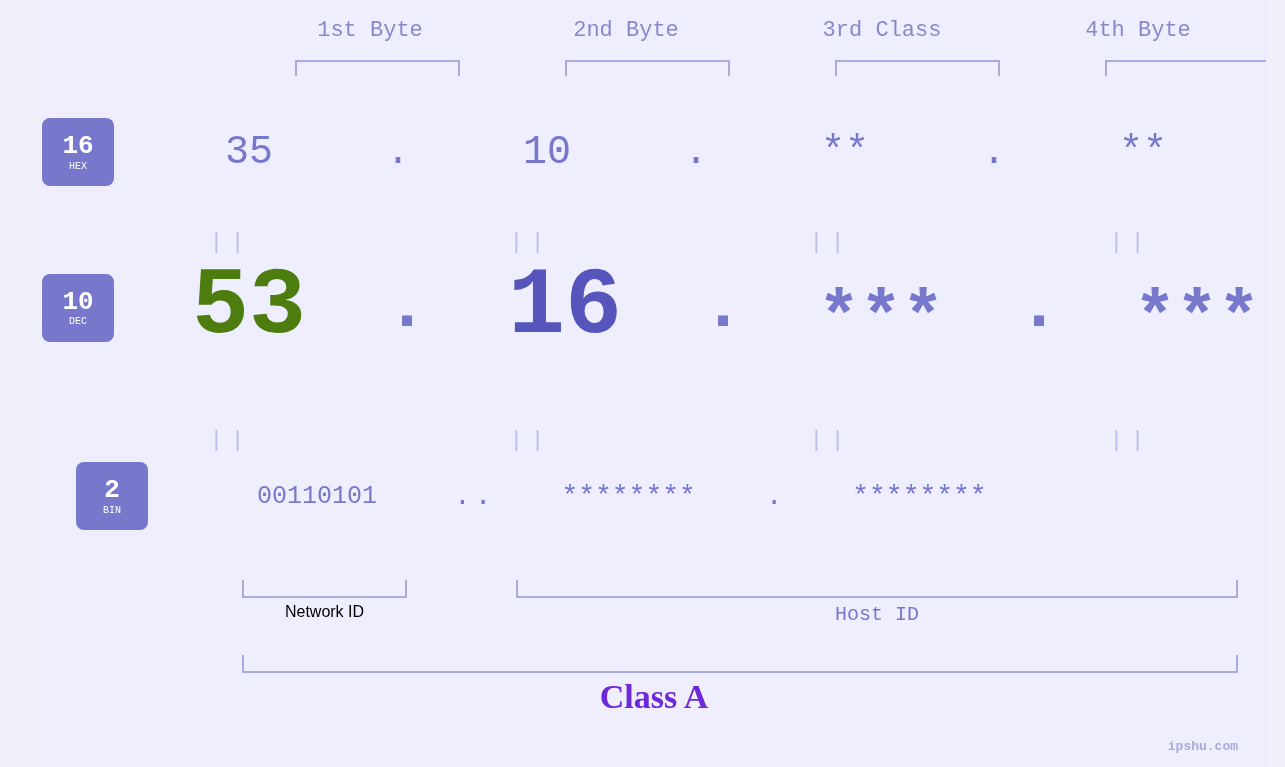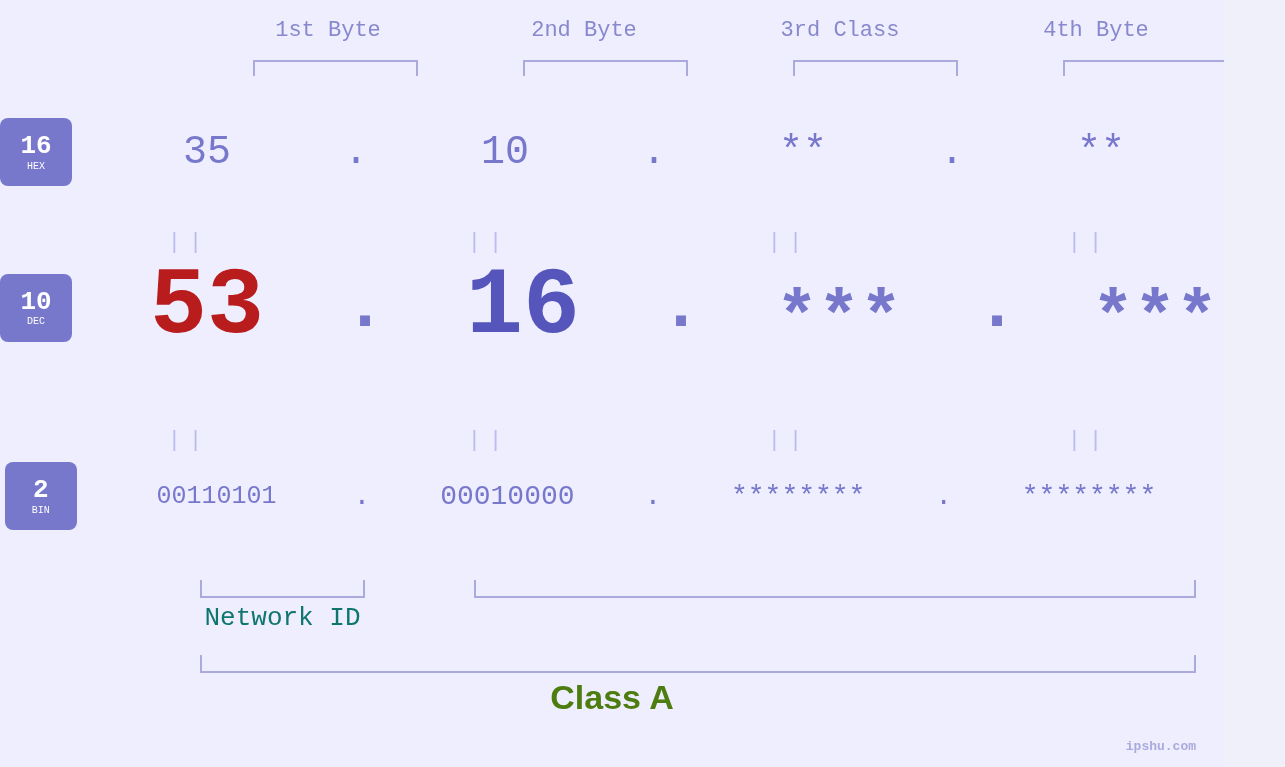--- a/index.html
+++ b/index.html
@@ -13,20 +13,21 @@
       position: relative;
     }
 
     
     .full-layout {
       width: 1224px;
       height: 767px;
       background: #eeeeff;
       position: relative;
       overflow: hidden;
+      margin-left: 42px;
     }
 
     .top-headers {
       display: flex;
       position: absolute;
       top: 18px;
       left: 200px;
       right: 0;
     }
 
@@ -159,21 +160,21 @@
 
   <div style="display:flex; align-items:center; position:absolute; top:260px; left:0; right:0;">
     <div style="width:140px; display:flex; justify-content:center;">
       <div class="badge">
         <span class="badge-num">10</span>
         <span class="badge-base">DEC</span>
       </div>
     </div>
     <div style="display:flex; flex:1; align-items:flex-end;">
       <div style="width:270px; display:flex; align-items:center; justify-content:center;">
-        <span style="font-family:'Courier New',monospace; font-size:95px; color:#b91c1c; font-weight:bold; line-height:1;">53</span>
+        <span style="font-family:'Courier New',monospace; font-size:95px; color:#4d7c0f; font-weight:bold; line-height:1;">53</span>
       </div>
       <span style="font-family:'Courier New',monospace; font-size:70px; color:#7777cc; font-weight:bold; margin:0 2px; padding-bottom:8px;">.</span>
       <div style="width:270px; display:flex; align-items:center; justify-content:center;">
         <span style="font-family:'Courier New',monospace; font-size:95px; color:#5555bb; font-weight:bold; line-height:1;">16</span>
       </div>
       <span style="font-family:'Courier New',monospace; font-size:70px; color:#7777cc; font-weight:bold; margin:0 2px; padding-bottom:8px;">.</span>
       <div style="width:270px; display:flex; align-items:center; justify-content:center;">
         <span style="font-family:'Courier New',monospace; font-size:70px; color:#7777cc; font-weight:bold; line-height:1;">***</span>
       </div>
       <span style="font-family:'Courier New',monospace; font-size:70px; color:#7777cc; font-weight:bold; margin:0 2px; padding-bottom:8px;">.</span>
@@ -209,46 +210,46 @@
       <div class="badge">
         <span class="badge-num">2</span>
         <span class="badge-base">BIN</span>
       </div>
     </div>
     <div style="display:flex; flex:1; align-items:center;">
       <div style="width:270px; display:flex; align-items:center; justify-content:center;">
         <span style="font-family:'Courier New',monospace; font-size:25px; color:#7777cc;">00110101</span>
       </div>
       <span style="font-family:'Courier New',monospace; font-size:28px; color:#7777cc; margin:0 2px;">.</span>
-      <div style="width:270px; display:flex; align-items:center; justify-content:center;">
-        <span style="font-family:'Courier New',monospace; font-size:28px; color:#7777cc;">00010000</span>
-      </div>
       <span style="font-family:'Courier New',monospace; font-size:28px; color:#7777cc; margin:0 2px;">.</span>
       <div style="width:270px; display:flex; align-items:center; justify-content:center;">
         <span style="font-family:'Courier New',monospace; font-size:28px; color:#7777cc;">********</span>
       </div>
       <span style="font-family:'Courier New',monospace; font-size:28px; color:#7777cc; margin:0 2px;">.</span>
       <div style="width:270px; display:flex; align-items:center; justify-content:center;">
         <span style="font-family:'Courier New',monospace; font-size:28px; color:#7777cc;">********</span>
       </div>
     </div>
   </div>
 
   <div style="position:absolute; top:580px; left:200px; width:165px; height:18px;
               border-bottom:2px solid #aaaadd; border-left:2px solid #aaaadd; border-right:2px solid #aaaadd;"></div>
   <div style="position:absolute; top:603px; left:200px; width:165px; text-align:center;">
-    <span style="font-family:Liberation Mono, monospace; font-size:26px; color:#0f766e;">Network ID</span>
+    <span style="font-family:Liberation Sans, sans-serif; font-size:16px; color:#000000;">Network ID</span>
   </div>
 
   <div style="position:absolute; top:580px; left:474px; right:28px; height:18px;
               border-bottom:2px solid #aaaadd; border-left:2px solid #aaaadd; border-right:2px solid #aaaadd;"></div>
+  <div style="position:absolute; top:603px; left:474px; right:28px; text-align:center;">
+    <span style="font-family:'Courier New',monospace; font-size:20px; color:#7777cc;">Host ID</span>
+  </div>
 
   <div style="position:absolute; top:655px; left:200px; right:28px; height:18px;
               border-bottom:2px solid #aaaadd; border-left:2px solid #aaaadd; border-right:2px solid #aaaadd;"></div>
   <div style="position:absolute; top:678px; left:0; right:0; text-align:center;">
-    <span style="font-family:Liberation Sans, sans-serif; font-size:34px; color:#4d7c0f; font-weight:bold;">Class A</span>
+    <span style="font-family:Liberation Serif, serif; font-size:34px; color:#6d28d9; font-weight:bold;">Class A</span>
   </div>
 
   <div style="position:absolute; bottom:12px; right:28px;font-weight:bold;">
     <span style="font-family:'Courier New',monospace; font-size:13px; color:#aaaadd;">ipshu.com</span>
   </div>
 
 </div>
 
 </body></html>

